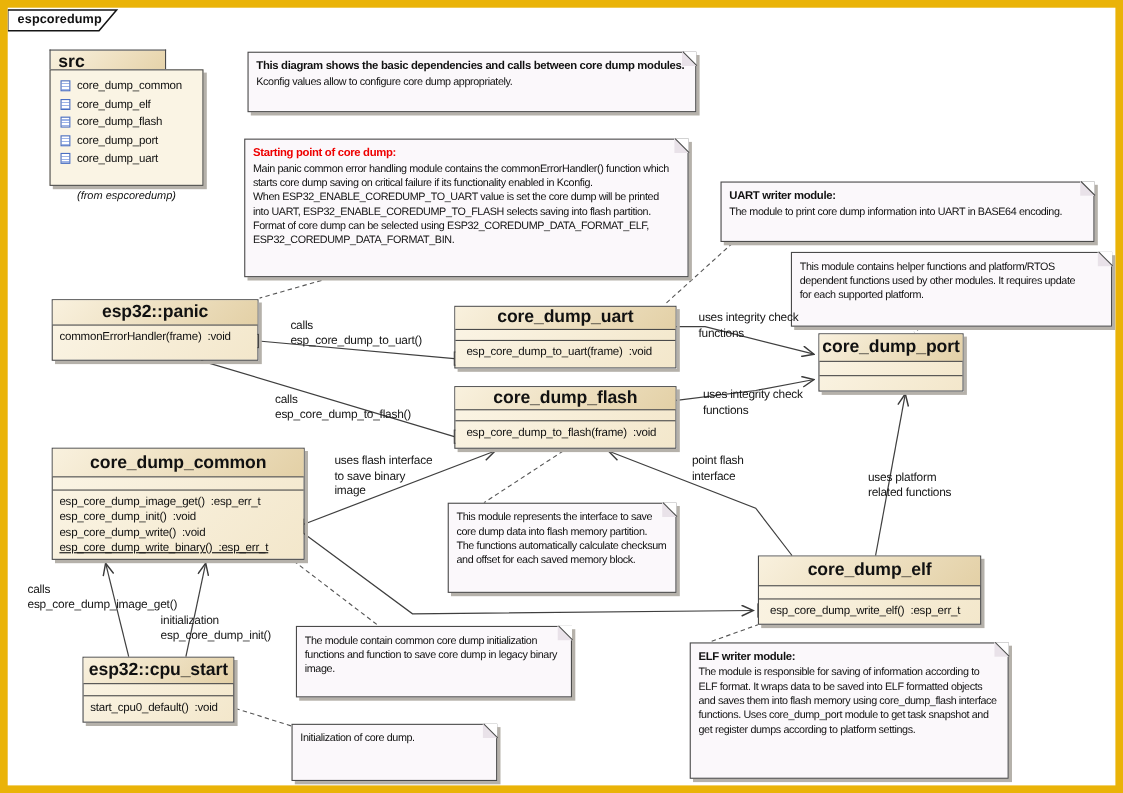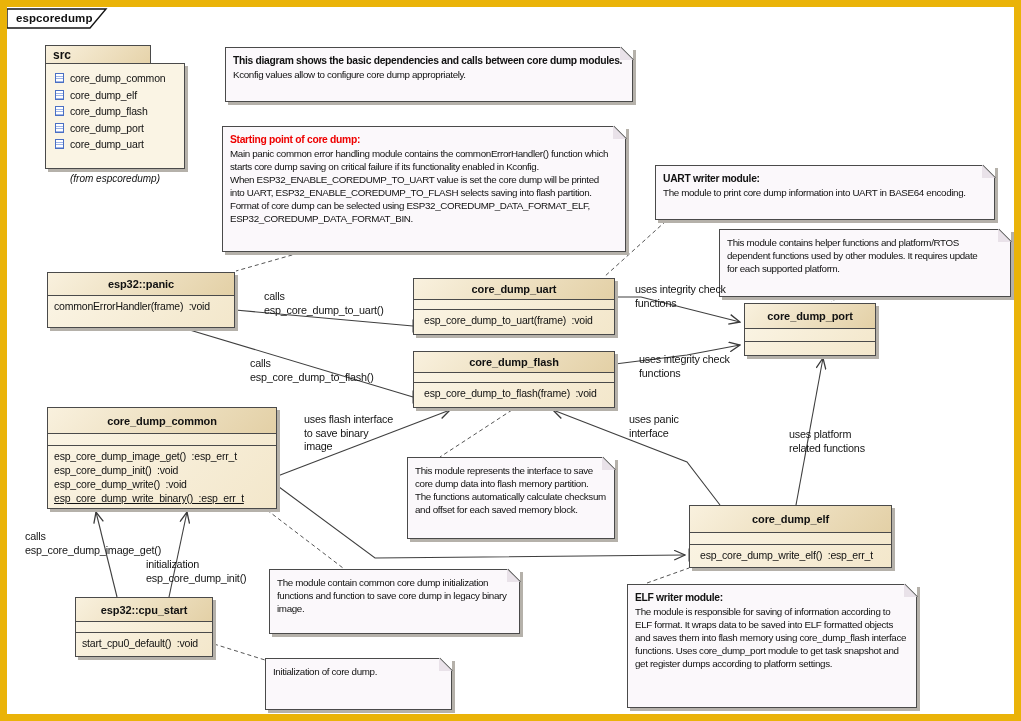--- a/index.html
+++ b/index.html
@@ -26,21 +26,21 @@
   
   .uml{
     position:absolute;z-index:2;display:flex;flex-direction:column;
     border:1.2px solid var(--bd);background:linear-gradient(135deg,#fbf5e6 0%,#f3e7cb 100%);
     box-shadow:3px 3px 0 var(--shadow);box-sizing:border-box;
   }
   .uml-hdr{
     display:flex;align-items:center;justify-content:center;
     border-bottom:1px solid var(--bd);
     background:linear-gradient(135deg,#f9f1de 0%,#e3d0a6 100%);
-    font-weight:bold;font-size:11px;letter-spacing:-.1px;white-space:nowrap;
+    font-weight:bold;font-size:16px;letter-spacing:-.1px;white-space:nowrap;
   }
   .uml-attrs{border-bottom:1px solid var(--bd);}
   .uml-ops{flex:1;padding:3px 0 0 6px;}
   .op{font-size:10.5px;letter-spacing:-.2px;line-height:14px;white-space:pre;}
   .op.underline{text-decoration:underline;}
 
   
   .note{
     position:absolute;z-index:2;background:#fbf8fb;
     border:1.2px solid #4a4a4a;box-shadow:3px 3px 0 var(--shadow);
@@ -53,21 +53,21 @@
     background:#4a4a4a;transform:rotate(45deg);}
   .ntitle{font-size:10.3px;font-weight:bold;letter-spacing:-.3px;line-height:14px;white-space:nowrap;}
   .ntitle.red{color:#ee0000;}
   .nline{font-size:9.8px;letter-spacing:-.35px;line-height:13px;white-space:nowrap;}
 
   
   .pkg-tab{
     position:absolute;z-index:2;box-sizing:border-box;
     border:1.2px solid var(--bd);border-bottom:none;
     background:linear-gradient(135deg,#f9f1de,#e6d3aa);
-    font-weight:bold;font-size:12px;padding:2px 0 0 7px;
+    font-weight:bold;font-size:16px;padding:2px 0 0 7px;
   }
   .pkg-body{
     position:absolute;z-index:2;box-sizing:border-box;
     border:1.2px solid var(--bd);background:#faf4e4;
     box-shadow:3px 3px 0 var(--shadow);padding-top:6px;
   }
   .pkg-item{display:flex;align-items:center;font-size:10.5px;letter-spacing:-.2px;
     padding:2px 0 2.5px 9px;white-space:nowrap;}
   .cicon{flex:0 0 auto;width:9px;height:10px;margin-right:6px;
     border:1px solid #4a6fc3;box-sizing:border-box;
@@ -283,21 +283,21 @@
 esp_core_dump_to_uart()</div>
   <div class="elabel" style="left:243px;top:350px;">calls
 esp_core_dump_to_flash()</div>
   <div class="elabel" style="left:628px;top:276px;">uses integrity check
 functions</div>
   <div class="elabel" style="left:632px;top:346px;">uses integrity check
 functions</div>
   <div class="elabel" style="left:297px;top:406px;">uses flash interface
 to save binary
 image</div>
-  <div class="elabel" style="left:622px;top:406px;">uses panic
+  <div class="elabel" style="left:622px;top:406px;">point flash
 interface</div>
   <div class="elabel" style="left:782px;top:421px;">uses platform
 related functions</div>
   <div class="elabel" style="left:18px;top:523px;">calls
 esp_core_dump_image_get()</div>
   <div class="elabel" style="left:139px;top:551px;">initialization
 esp_core_dump_init()</div>
 
 </div>
 

